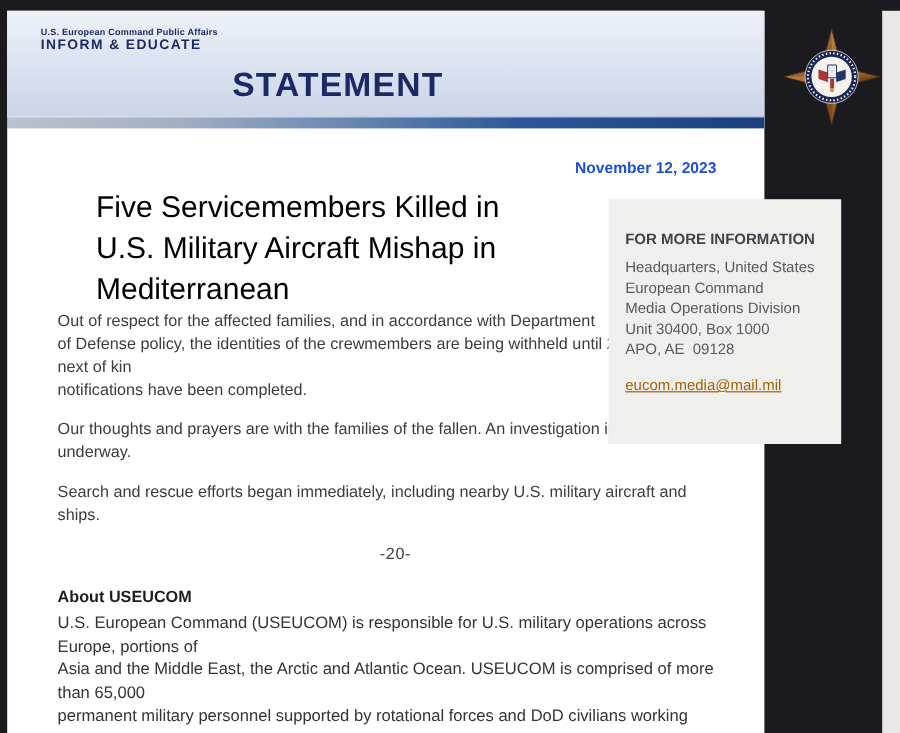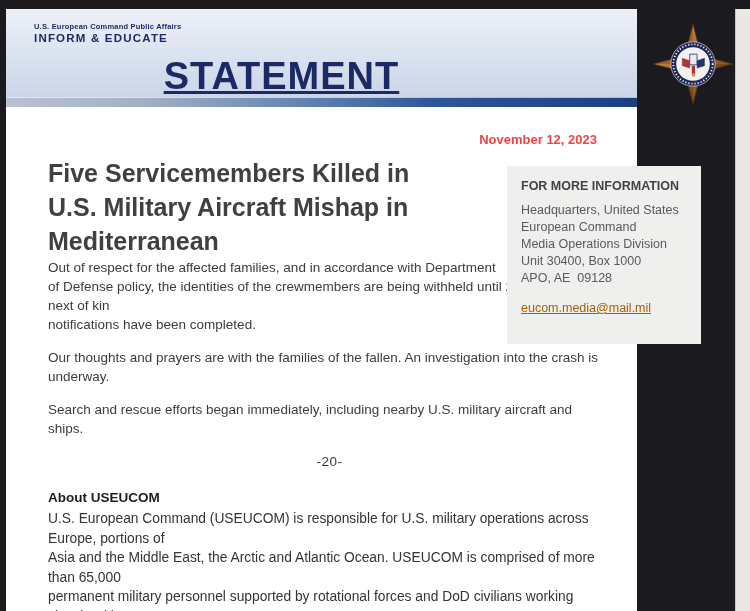--- a/index.html
+++ b/index.html
@@ -23,43 +23,43 @@
   .masthead{
     position:relative;height:88px;
     background:linear-gradient(180deg,#eef1f8 0%,#dde4f1 45%,#cbd5e8 100%);
   }
   .logo-block{position:absolute;left:28px;top:13px;color:#1c2a62;}
   .logo-small{font-size:7.5px;font-weight:bold;letter-spacing:.2px;}
   .logo-acronym{font-size:41px;font-weight:bold;letter-spacing:-1px;line-height:40px;}
   .logo-tagline{font-size:11.5px;font-weight:bold;letter-spacing:1.2px;margin-top:1px;}
   .doc-type{
     position:absolute;left:0;right:80px;top:46px;text-align:center;
-    font-size:38px;font-weight:bold;letter-spacing:1px;color:#1b2a64;text-decoration:underline;
+    font-size:28px;font-weight:bold;letter-spacing:1px;color:#1b2a64;
   }
   .seal{position:absolute;left:646px;top:12px;width:82px;height:86px;z-index:5;}
   .gradient-band{
     height:9px;
     border-top:1px solid rgba(255,255,255,.65);
     background:linear-gradient(90deg,#b9c2d0 0%,#a3b0c4 22%,#6987b2 45%,#2d5698 68%,#1b3f7e 88%,#173precision 100%);
     background:linear-gradient(90deg,#b9c2d0 0%,#a3b0c4 22%,#6987b2 45%,#2d5698 68%,#1b3f7e 100%);
   }
   
   .content{position:relative;padding:0 26px 0 42px;color:#3c3c3e;}
   .date-line{
     margin-top:25px;margin-right:14px;text-align:right;
-    font-size:13px;font-weight:bold;color:#ef4444;
+    font-size:13px;font-weight:bold;color:#1d4ed8;
   }
   .headline{
     margin-top:9px;width:470px;
-    font-size:25px;font-weight:bold;line-height:34px;
-    color:#404040;white-space:pre-line;
+    font-size:25px;font-weight:normal;line-height:34px;
+    color:#000000;white-space:pre-line;margin-left:32px;
   }
   .info-box{
     position:absolute;left:501px;top:34px;width:166px;height:152px;
-    background:#efefee;padding:13px 14px;
+    background:#efefee;padding:26px 14px;
     font-size:12.5px;color:#565a5e;
   }
   .info-title{font-weight:bold;color:#3f4347;font-size:12.5px;margin-bottom:9px;}
   .info-address{line-height:17px;white-space:pre-line;}
   .info-email{display:inline-block;margin-top:14px;color:#a16207;text-decoration:underline;}
   .para{font-size:13.5px;line-height:19px;white-space:pre-line;}
   .para-1{margin-top:9px;width:475px;}
   .para-2{}
   .para-3{margin-top:14px;}
   .para-4{margin-top:14px;}

